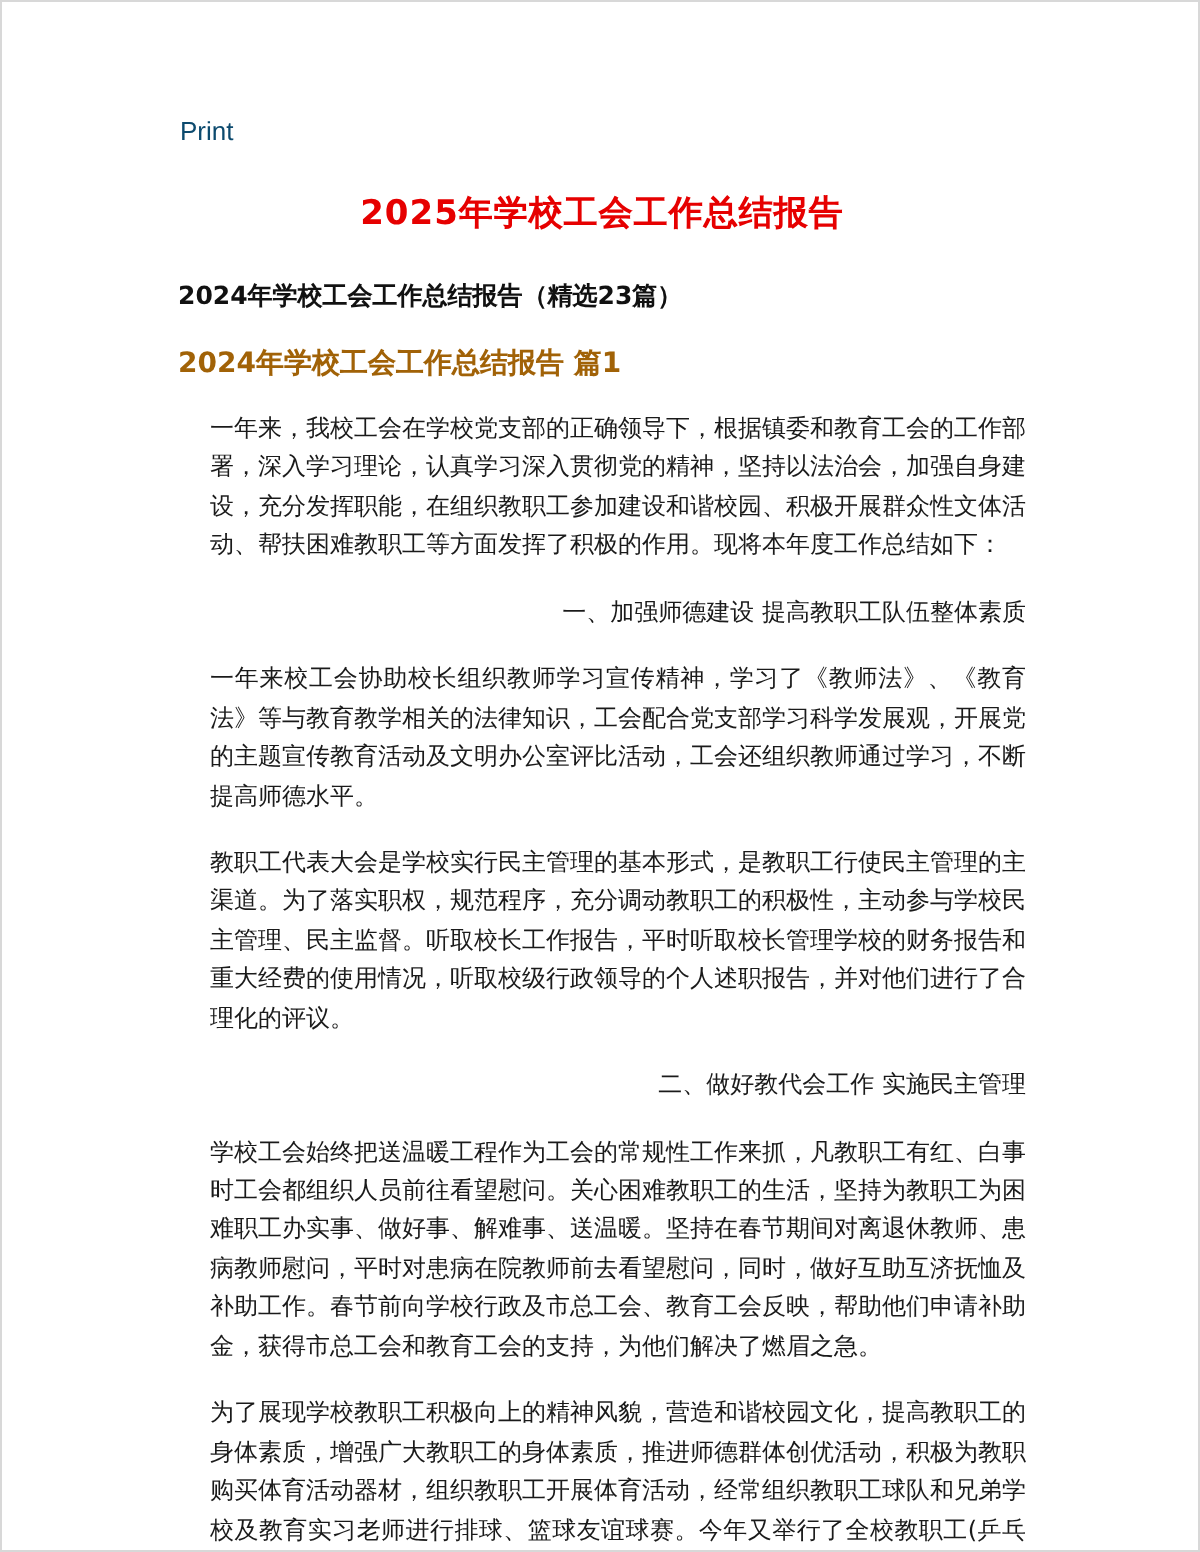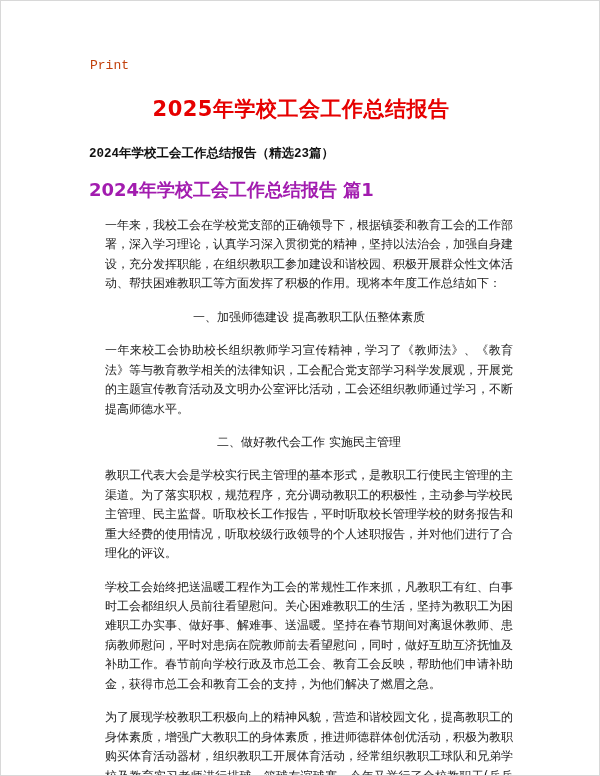--- a/index.html
+++ b/index.html
@@ -19,62 +19,61 @@
       height: 776px;
       box-sizing: border-box;
       background: #ffffff;
       border: 1px solid #d8d8d8;
       overflow: hidden;
     }
     .print-link {
       position: absolute;
       top: 57px;
       left: 89px;
-      font-family: Liberation Mono, monospace;
+      font-family: Liberation Sans, sans-serif;
       font-size: 13px;
-      color: #c2410c;
+      color: #0c4a6e;
       text-decoration: none;
       cursor: pointer;
     }
     .content {
       position: absolute;
       top: 94px;
       left: 88px;
       width: 424px;
     }
     .doc-title {
       margin: 0 0 22px 0;
-      font-size: 21px;
+      font-size: 17px;
       font-weight: bold;
       text-align: center;
       color: #e60000;
       letter-spacing: 0.5px;
     }
     .doc-subtitle {
       margin: 0 0 16px 0;
       font-size: 12.5px;
       font-weight: 600;
       color: #111111;
-      font-family: Liberation Mono, monospace;
     }
     .doc-section-title {
       margin: 0 0 14px 0;
-      font-size: 18px;
+      font-size: 14px;
       font-weight: 700;
-      color: #a21caf;
+      color: #a16207;
     }
     .block {
       margin: 0 0 14px 16px;
       font-size: 12px;
       line-height: 1.62;
       text-align: justify;
       color: #1a1a1a;
     }
     .block.heading {
-      text-align: center;
+      text-align: right;
     }
   </style>
 </head>
 <body>
 
 <div class="page">
 
   <a class="print-link">Print</a>
 
   <div class="content">
@@ -84,23 +83,23 @@
     <div class="doc-subtitle">2024年学校工会工作总结报告（精选23篇）</div>
 
     <div class="doc-section-title">2024年学校工会工作总结报告 篇1</div>
 
     <p class="block">一年来，我校工会在学校党支部的正确领导下，根据镇委和教育工会的工作部署，深入学习理论，认真学习深入贯彻党的精神，坚持以法治会，加强自身建设，充分发挥职能，在组织教职工参加建设和谐校园、积极开展群众性文体活动、帮扶困难教职工等方面发挥了积极的作用。现将本年度工作总结如下：</p>
 
     <p class="block heading">一、加强师德建设 提高教职工队伍整体素质</p>
 
     <p class="block">一年来校工会协助校长组织教师学习宣传精神，学习了《教师法》、《教育法》等与教育教学相关的法律知识，工会配合党支部学习科学发展观，开展党的主题宣传教育活动及文明办公室评比活动，工会还组织教师通过学习，不断提高师德水平。</p>
 
+    <p class="block">教职工代表大会是学校实行民主管理的基本形式，是教职工行使民主管理的主渠道。为了落实职权，规范程序，充分调动教职工的积极性，主动参与学校民主管理、民主监督。听取校长工作报告，平时听取校长管理学校的财务报告和重大经费的使用情况，听取校级行政领导的个人述职报告，并对他们进行了合理化的评议。</p>
+
     <p class="block heading">二、做好教代会工作 实施民主管理</p>
-
-    <p class="block">教职工代表大会是学校实行民主管理的基本形式，是教职工行使民主管理的主渠道。为了落实职权，规范程序，充分调动教职工的积极性，主动参与学校民主管理、民主监督。听取校长工作报告，平时听取校长管理学校的财务报告和重大经费的使用情况，听取校级行政领导的个人述职报告，并对他们进行了合理化的评议。</p>
 
 
     <p class="block">学校工会始终把送温暖工程作为工会的常规性工作来抓，凡教职工有红、白事时工会都组织人员前往看望慰问。关心困难教职工的生活，坚持为教职工为困难职工办实事、做好事、解难事、送温暖。坚持在春节期间对离退休教师、患病教师慰问，平时对患病在院教师前去看望慰问，同时，做好互助互济抚恤及补助工作。春节前向学校行政及市总工会、教育工会反映，帮助他们申请补助金，获得市总工会和教育工会的支持，为他们解决了燃眉之急。</p>
 
 
     <p class="block">为了展现学校教职工积极向上的精神风貌，营造和谐校园文化，提高教职工的身体素质，增强广大教职工的身体素质，推进师德群体创优活动，积极为教职购买体育活动器材，组织教职工开展体育活动，经常组织教职工球队和兄弟学校及教育实习老师进行排球、篮球友谊球赛。今年又举行了全校教职工(乒乓球、羽毛球)运动会，经过两个月的男女混双(羽毛球小单位)的个人单打角逐，政史地组、图音体组分别获得乒乓球男子团体、女子团体第一名，政史地组、英语组分别获得羽毛球球</p>
 
   </div>
 </div>
 

